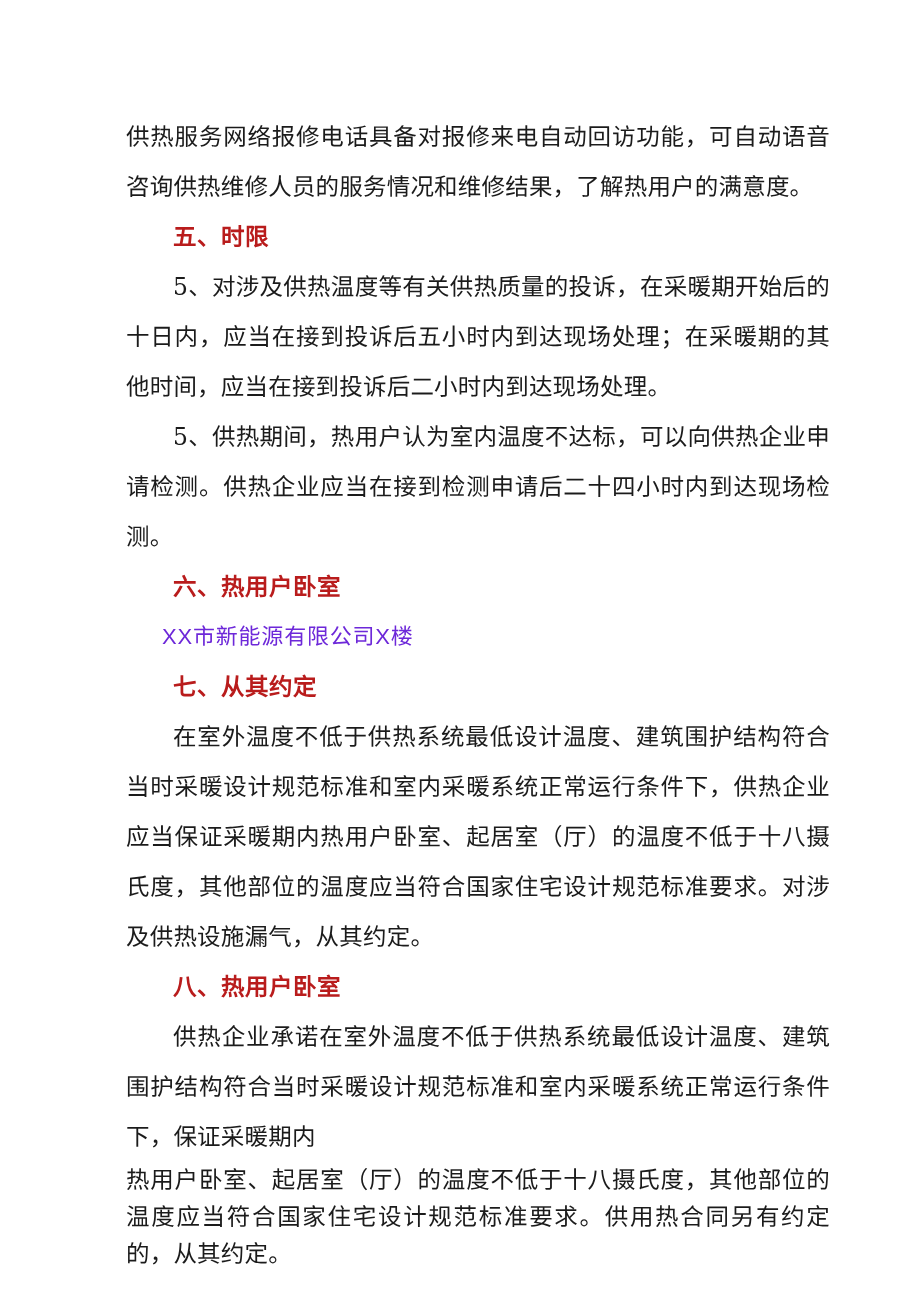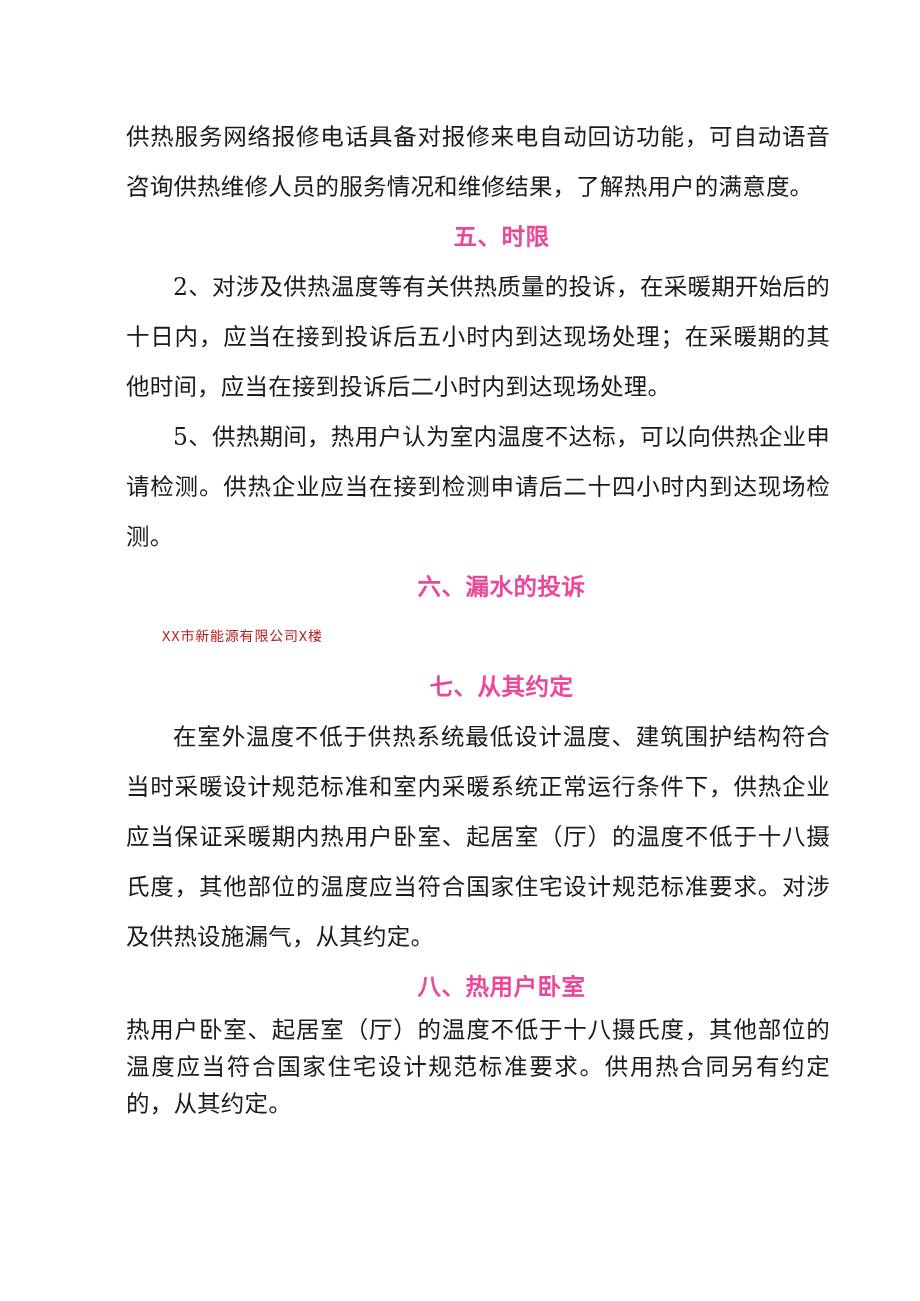--- a/index.html
+++ b/index.html
@@ -57,58 +57,58 @@
 
   
   .heading {
     font-family: "DejaVu Sans", "Liberation Sans", sans-serif;
     font-size: 23.5px;
     font-weight: 700;
     line-height: 50px;
     margin: 0;
     text-indent: 47px;
     letter-spacing: 0.5px;
-    color: #ec4899;
-    text-align: center;
+    color: #b91c1c;
   }
 
   
   .plainline {
-    font-family: Liberation Mono, monospace;
-    font-size: 14px;
+    font-family: Liberation Sans, sans-serif;
+    font-size: 22px;
     font-weight: 400;
     line-height: 50px;
     margin: 0;
     text-indent: 36px;
     letter-spacing: 0.8px;
-    color: #b91c1c;
+    color: #6d28d9;
   }
 </style>
 </head>
 <body>
 
 <div class="page">
   <div class="content">
 
     <p class="para">供热服务网络报修电话具备对报修来电自动回访功能，可自动语音咨询供热维修人员的服务情况和维修结果，了解热用户的满意度。</p>
 
     <h2 class="heading">五、时限</h2>
 
 
-    <p class="para indent">2、对涉及供热温度等有关供热质量的投诉，在采暖期开始后的十日内，应当在接到投诉后五小时内到达现场处理；在采暖期的其他时间，应当在接到投诉后二小时内到达现场处理。</p>
+    <p class="para indent">5、对涉及供热温度等有关供热质量的投诉，在采暖期开始后的十日内，应当在接到投诉后五小时内到达现场处理；在采暖期的其他时间，应当在接到投诉后二小时内到达现场处理。</p>
 
     <p class="para indent">5、供热期间，热用户认为室内温度不达标，可以向供热企业申请检测。供热企业应当在接到检测申请后二十四小时内到达现场检测。</p>
 
-    <h2 class="heading">六、漏水的投诉</h2>
+    <h2 class="heading">六、热用户卧室</h2>
 
     <p class="plainline">XX市新能源有限公司X楼</p>
 
     <h2 class="heading">七、从其约定</h2>
 
     <p class="para indent">在室外温度不低于供热系统最低设计温度、建筑围护结构符合当时采暖设计规范标准和室内采暖系统正常运行条件下，供热企业应当保证采暖期内热用户卧室、起居室（厅）的温度不低于十八摄氏度，其他部位的温度应当符合国家住宅设计规范标准要求。对涉及供热设施漏气，从其约定。</p>
 
     <h2 class="heading">八、热用户卧室</h2>
 
+    <p class="para indent">供热企业承诺在室外温度不低于供热系统最低设计温度、建筑围护结构符合当时采暖设计规范标准和室内采暖系统正常运行条件下，保证采暖期内</p>
 
     <p class="para tight">热用户卧室、起居室（厅）的温度不低于十八摄氏度，其他部位的温度应当符合国家住宅设计规范标准要求。供用热合同另有约定的，从其约定。</p>
 
   </div>
 </div>
 
 </body></html>

